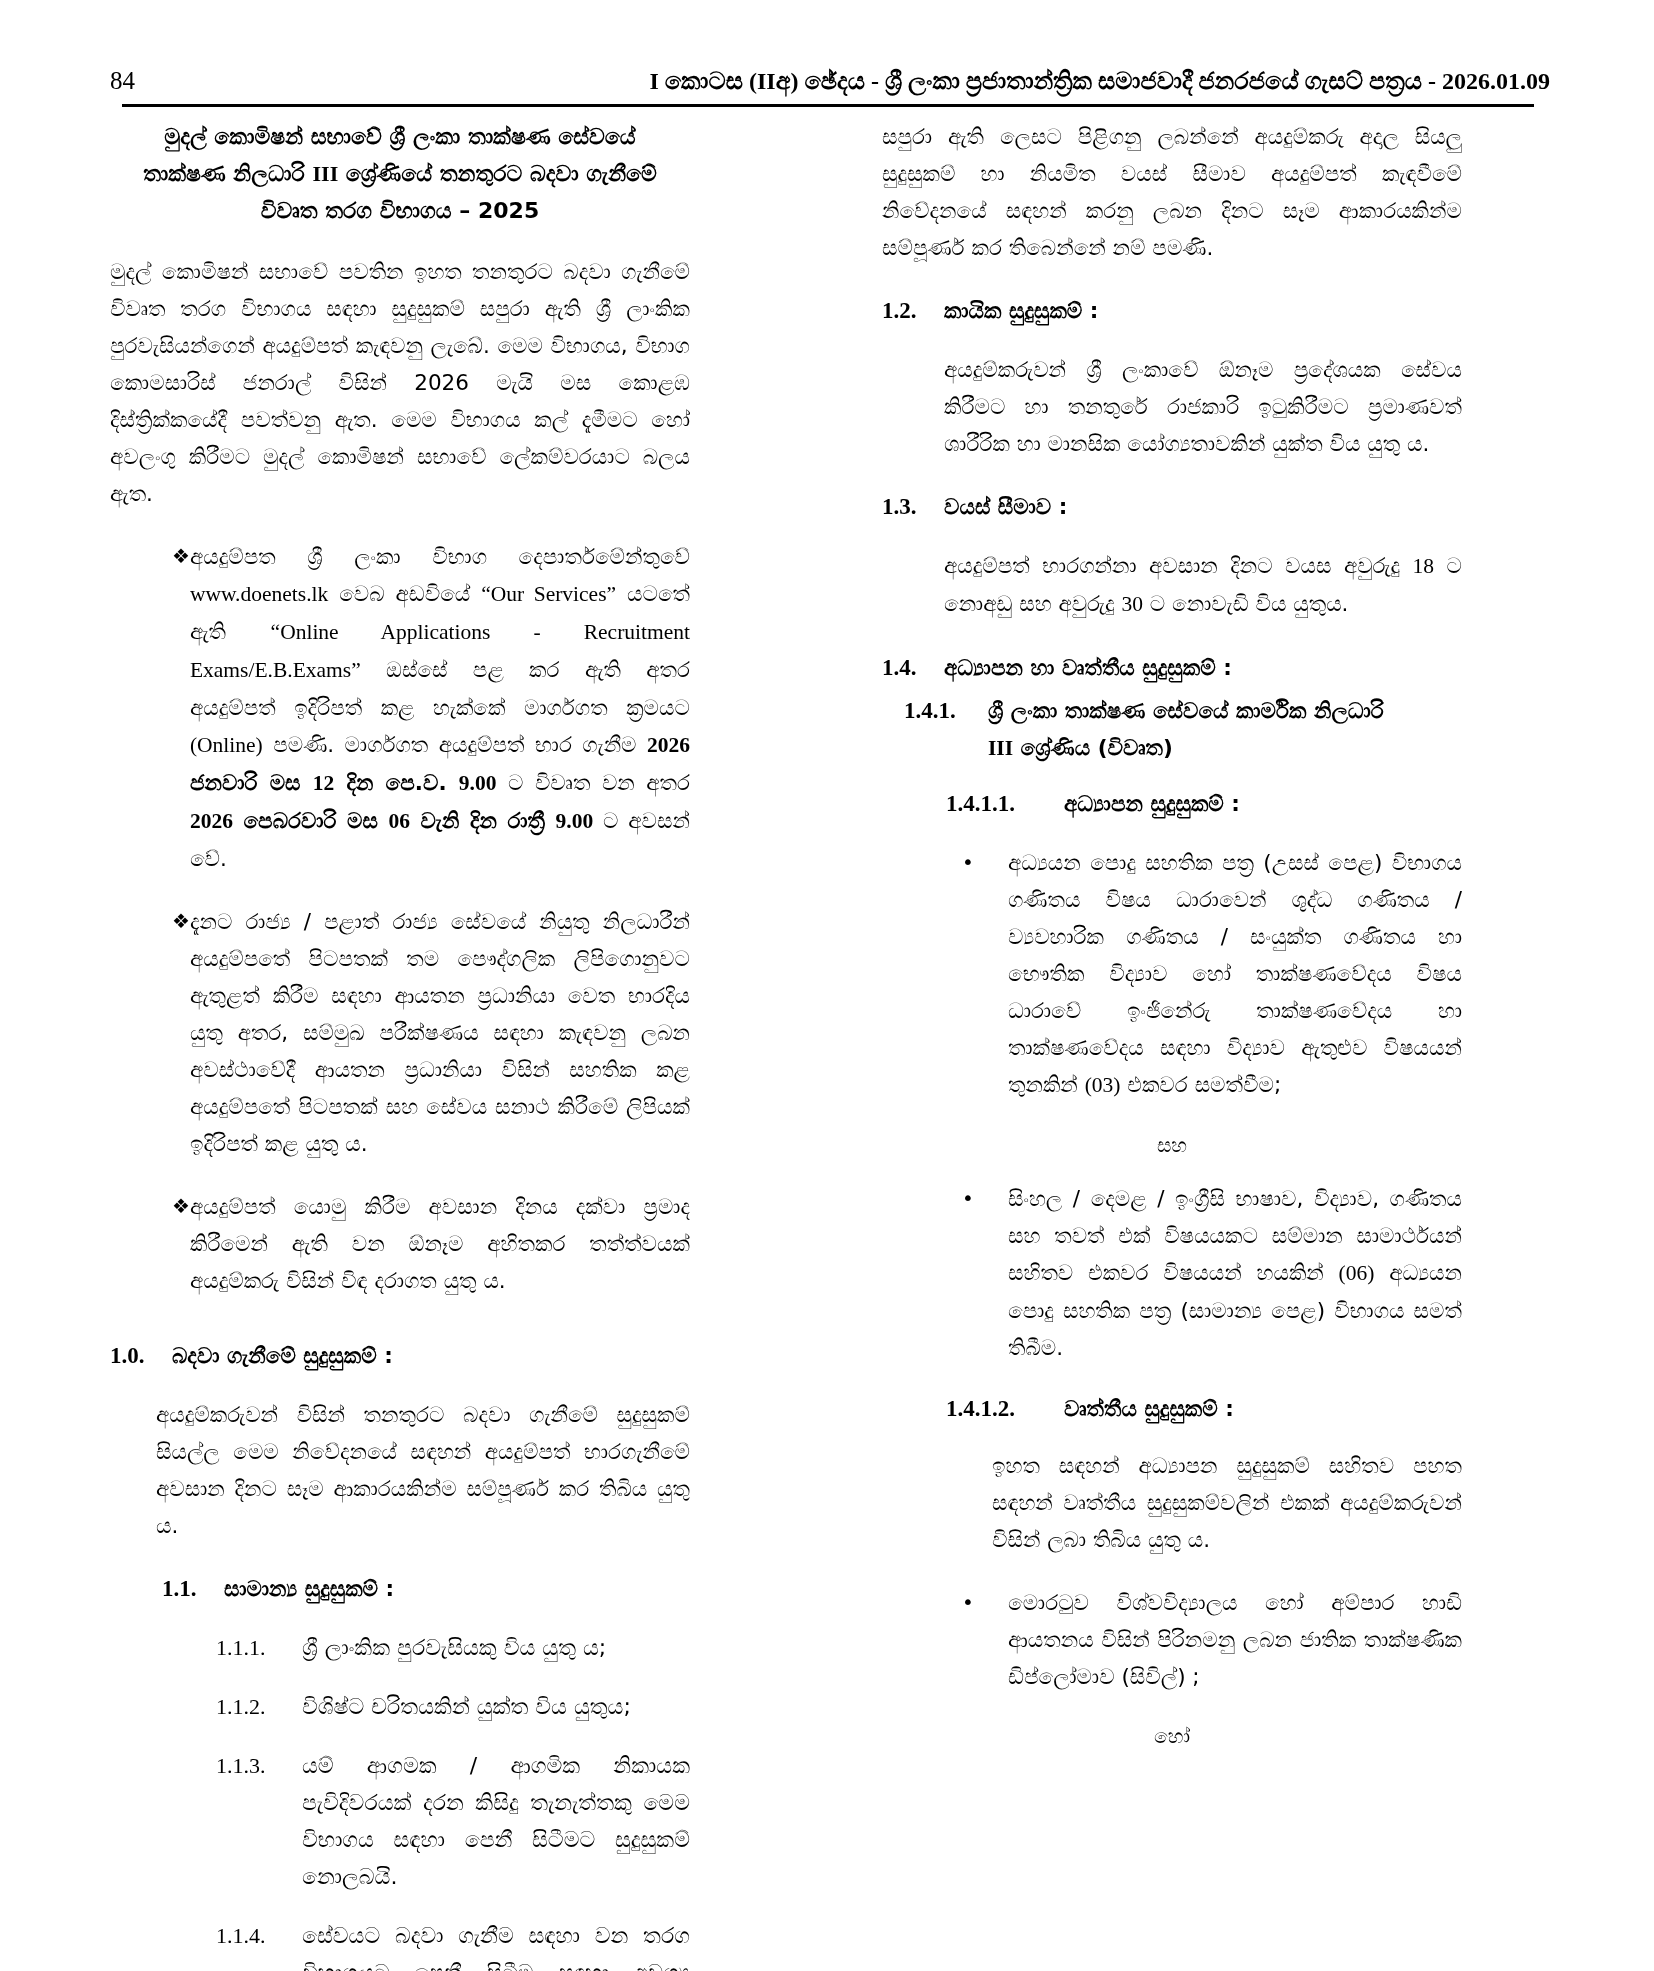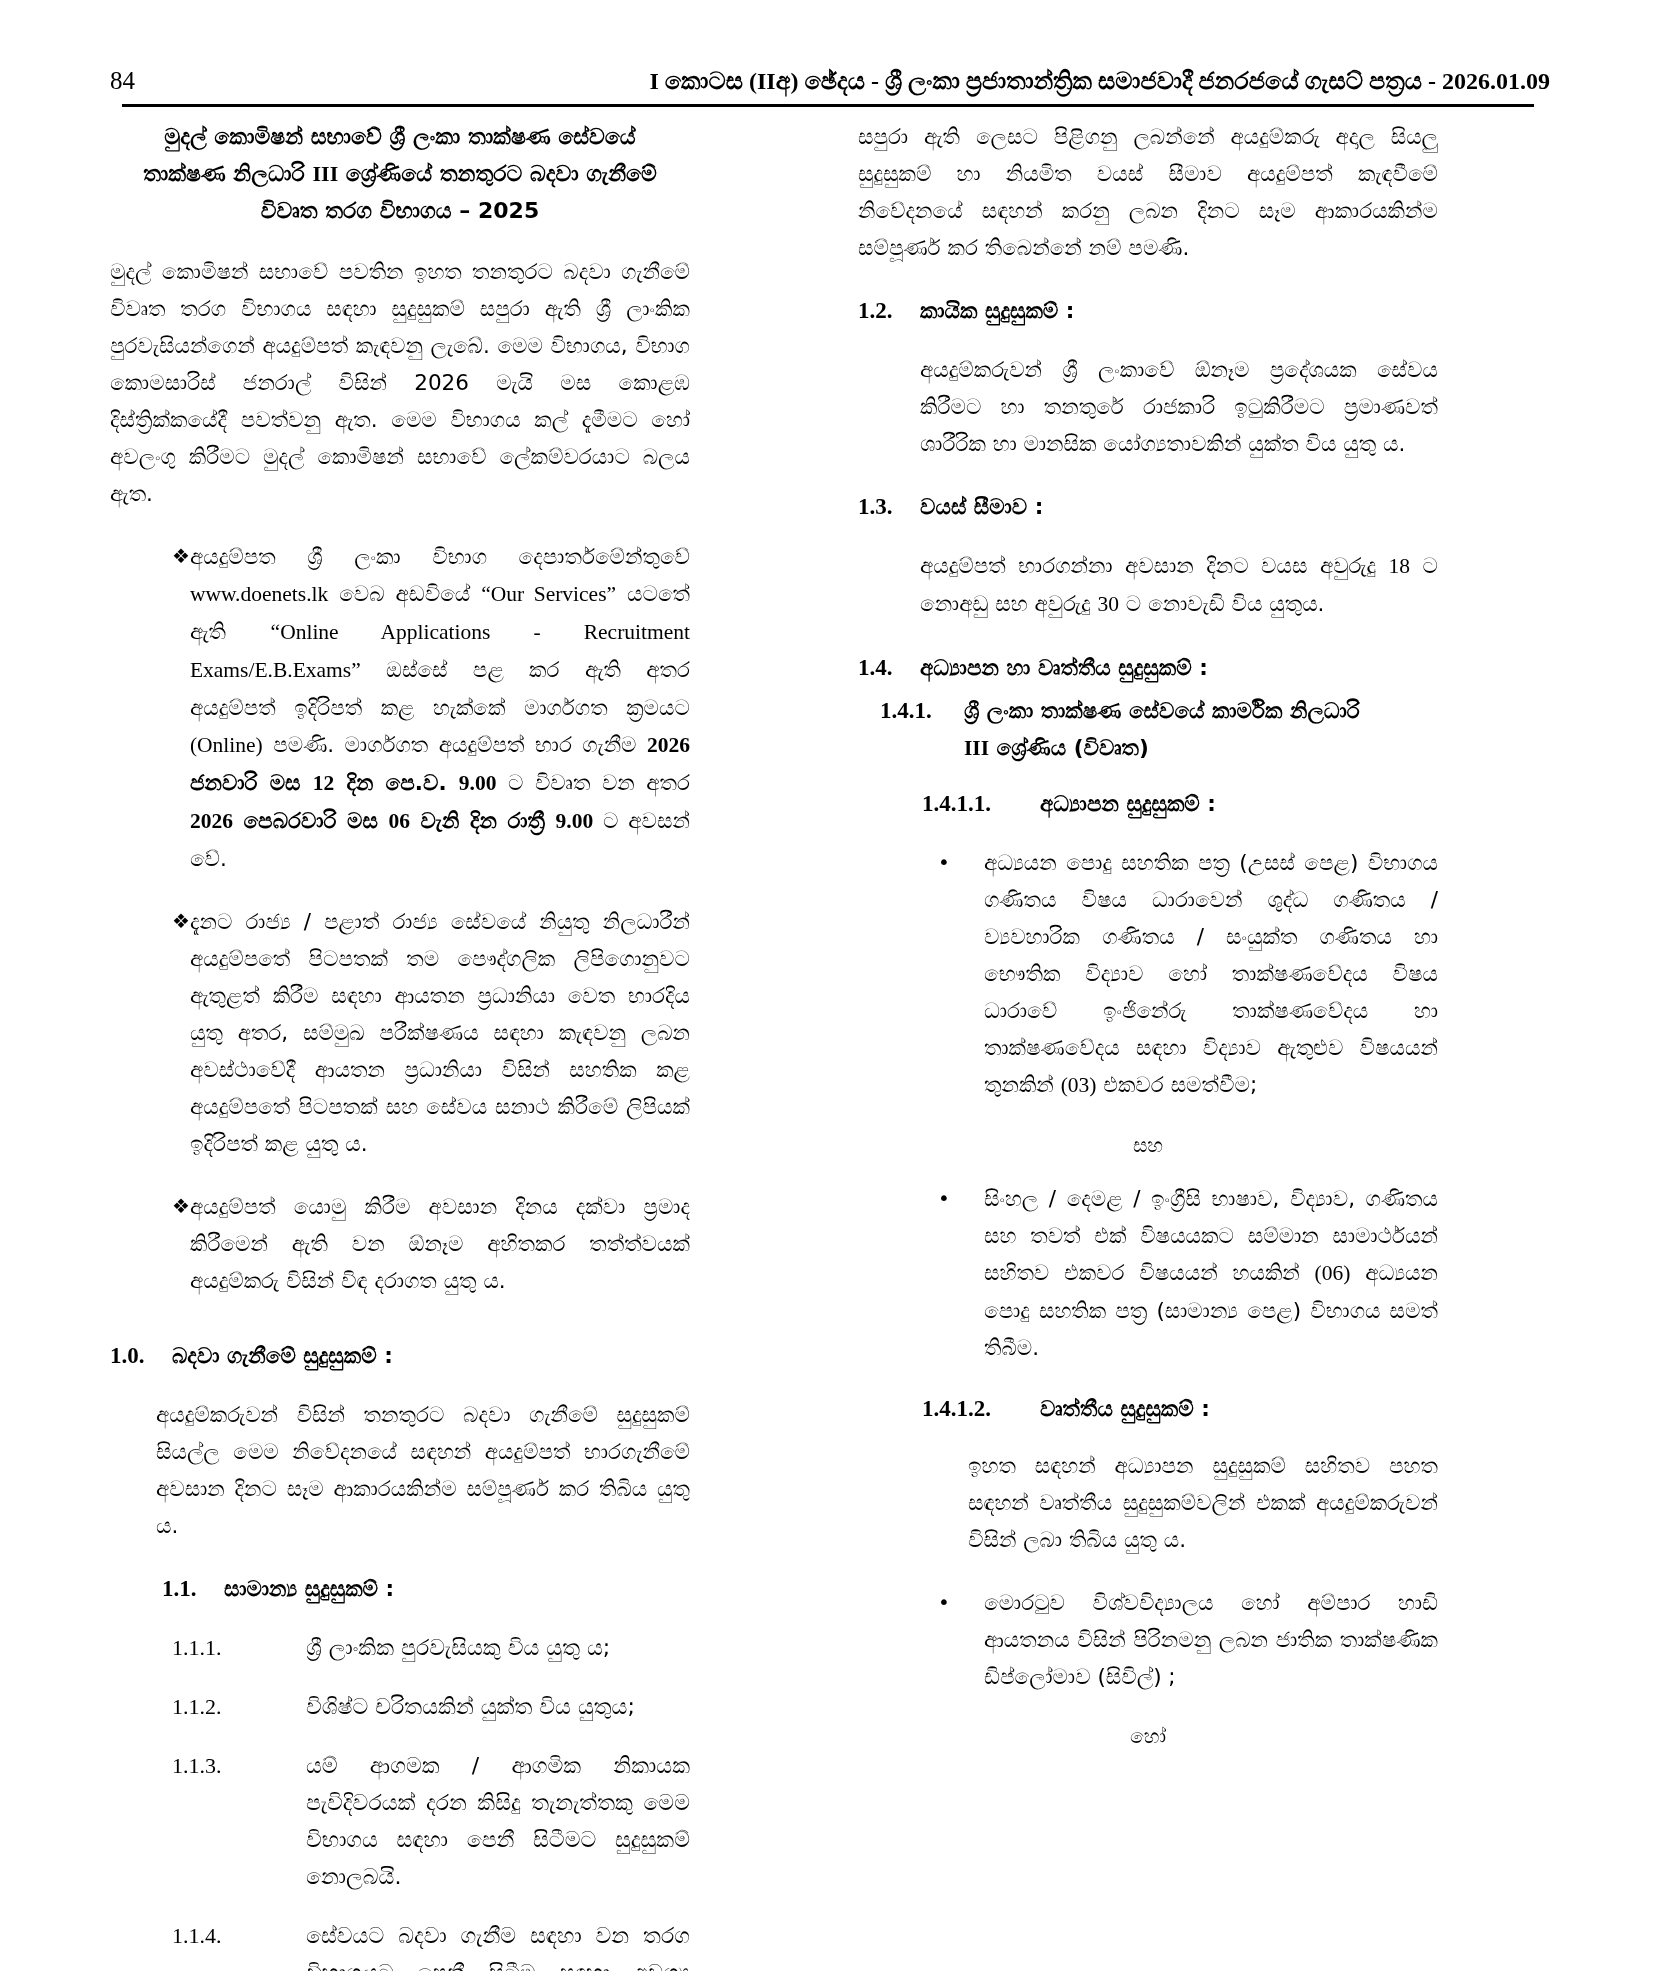--- a/index.html
+++ b/index.html
@@ -60,21 +60,21 @@
     border-top: 3px solid #000;
   }
 
   
   .col {
     position: absolute;
     top: 118px;
     width: 580px;
   }
   .col-left  { left: 110px; }
-  .col-right { left: 858px; }
+  .col-right { left: 882px; }
 
   
   .si {
     font-family: "DejaVu Sans", "Liberation Sans", sans-serif;
     font-size: 21.5px;
     line-height: 37px;
     text-align: justify;
     text-justify: inter-word;
     margin: 0;
   }
@@ -157,21 +157,21 @@
     line-height: 37px;
     flex: 0 0 86px;
   }
   .sub .txt {
     font-family: "DejaVu Sans", "Liberation Sans", sans-serif;
     font-size: 22px;
     line-height: 37px;
     flex: 1 1 auto;
     text-align: justify;
   }
-  .sub.ind { margin-left: 62px; gap: 48px; }
+  .sub.ind { margin-left: 106px; }
 
   .indent1 { margin-left: 46px; }
   .indent2 { margin-left: 62px; }
   .indent4 { margin-left: 140px; }
 
   .lat {
     font-family: "Liberation Serif", "DejaVu Serif", serif;
   }
   .b { font-weight: bold; }
 

